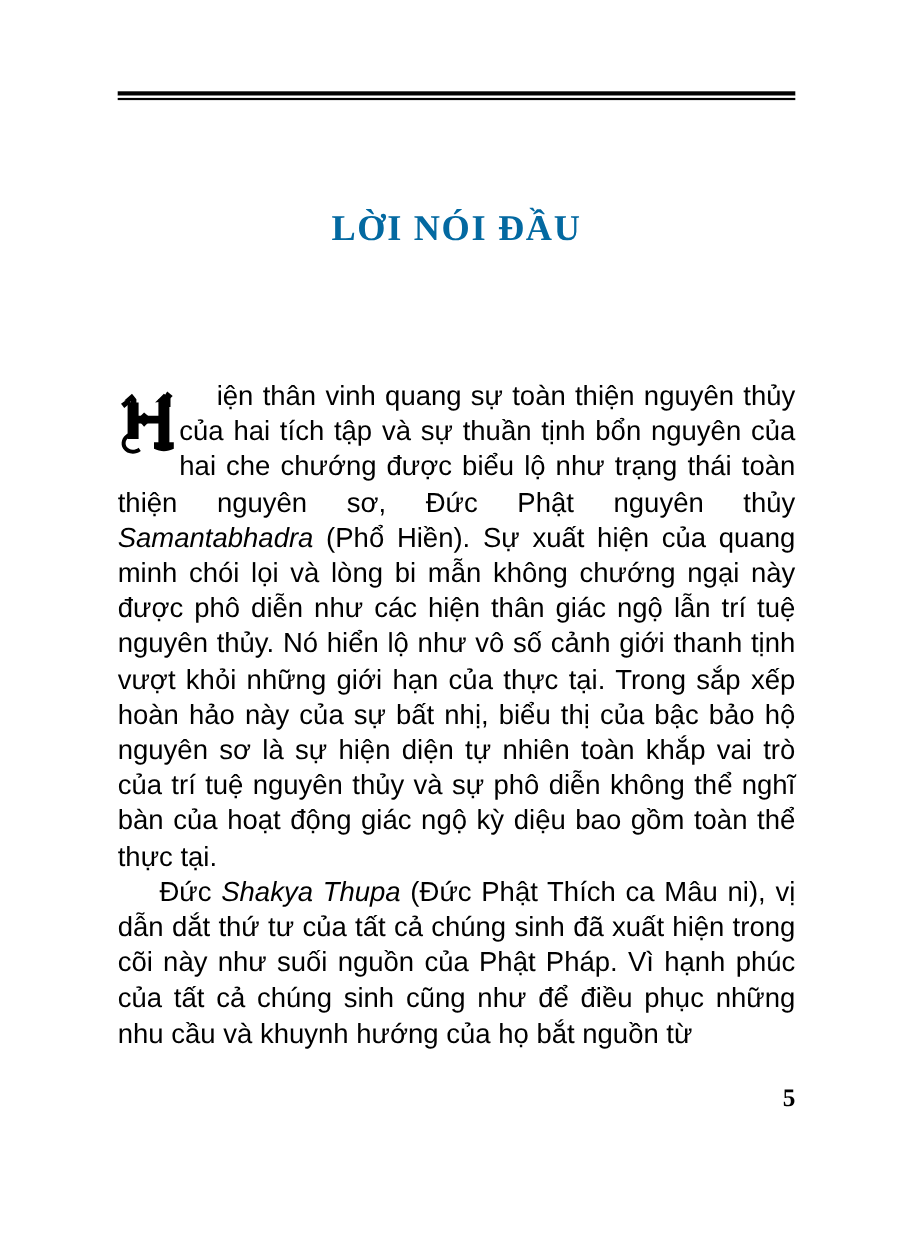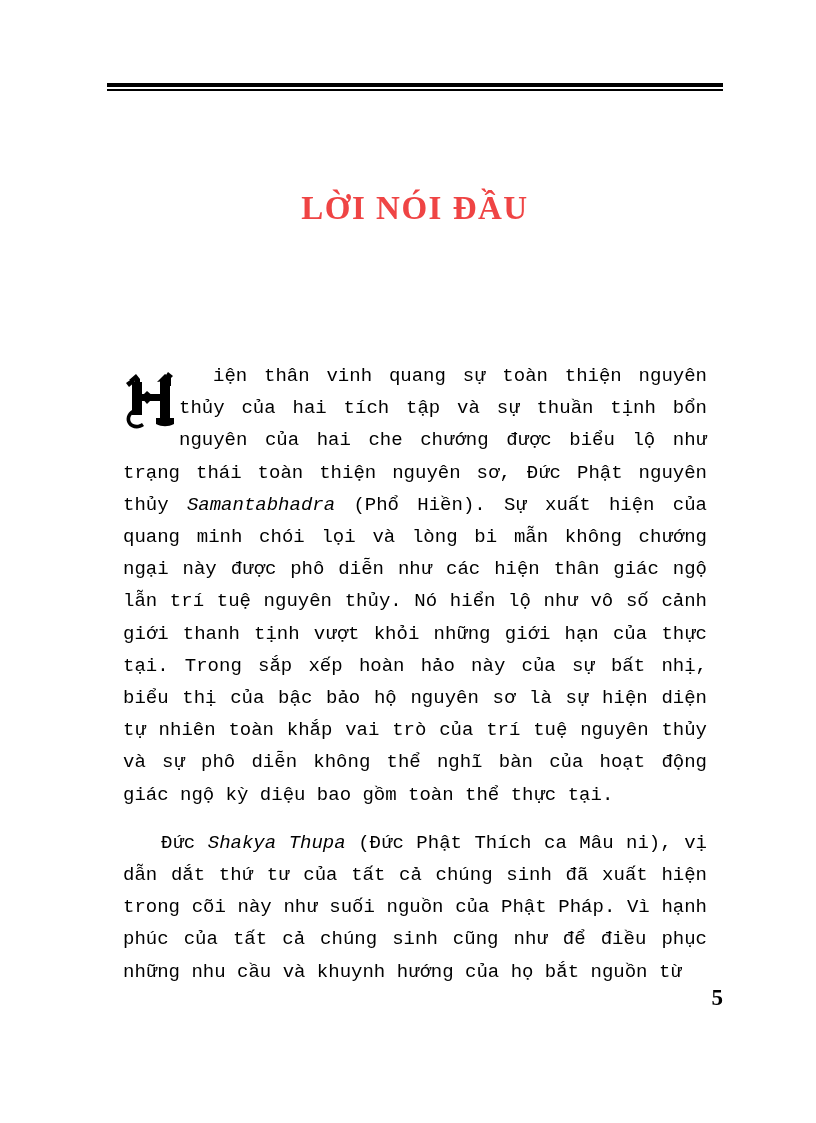--- a/index.html
+++ b/index.html
@@ -52,21 +52,21 @@
     text-align: center;
   }
 
   .doc-title {
     font-family: "Liberation Serif", "DejaVu Serif", serif;
     font-weight: bold;
     font-size: 33px;
     letter-spacing: 1.5px;
     line-height: 1.1;
     margin: 0;
-    color: #ef4444;
+    color: #0369a1;
   }
 
   .doc-subtitle {
     font-family: "Liberation Sans", "DejaVu Sans", sans-serif;
     font-weight: normal;
     font-size: 21.5px;
     letter-spacing: 0.2px;
     line-height: 1.2;
     margin: 0;
     padding-top: 31px;
@@ -75,26 +75,26 @@
 
   
   .body-block {
     position: absolute;
     left: 107px;
     top: 344px;
     width: 616px;
   }
 
   .para {
-    font-family: Liberation Mono, monospace;
-    font-size: 19px;
+    font-family: Liberation Sans, sans-serif;
+    font-size: 25px;
     line-height: 32.2px;
     text-align: justify;
     text-justify: inter-word;
-    margin: 16px;
+    margin: 0;
     color: #000000;
     hyphens: none;
   }
 
   .para + .para {
     margin-top: 0;
   }
 
   .para-indent {
     text-indent: 38px;

